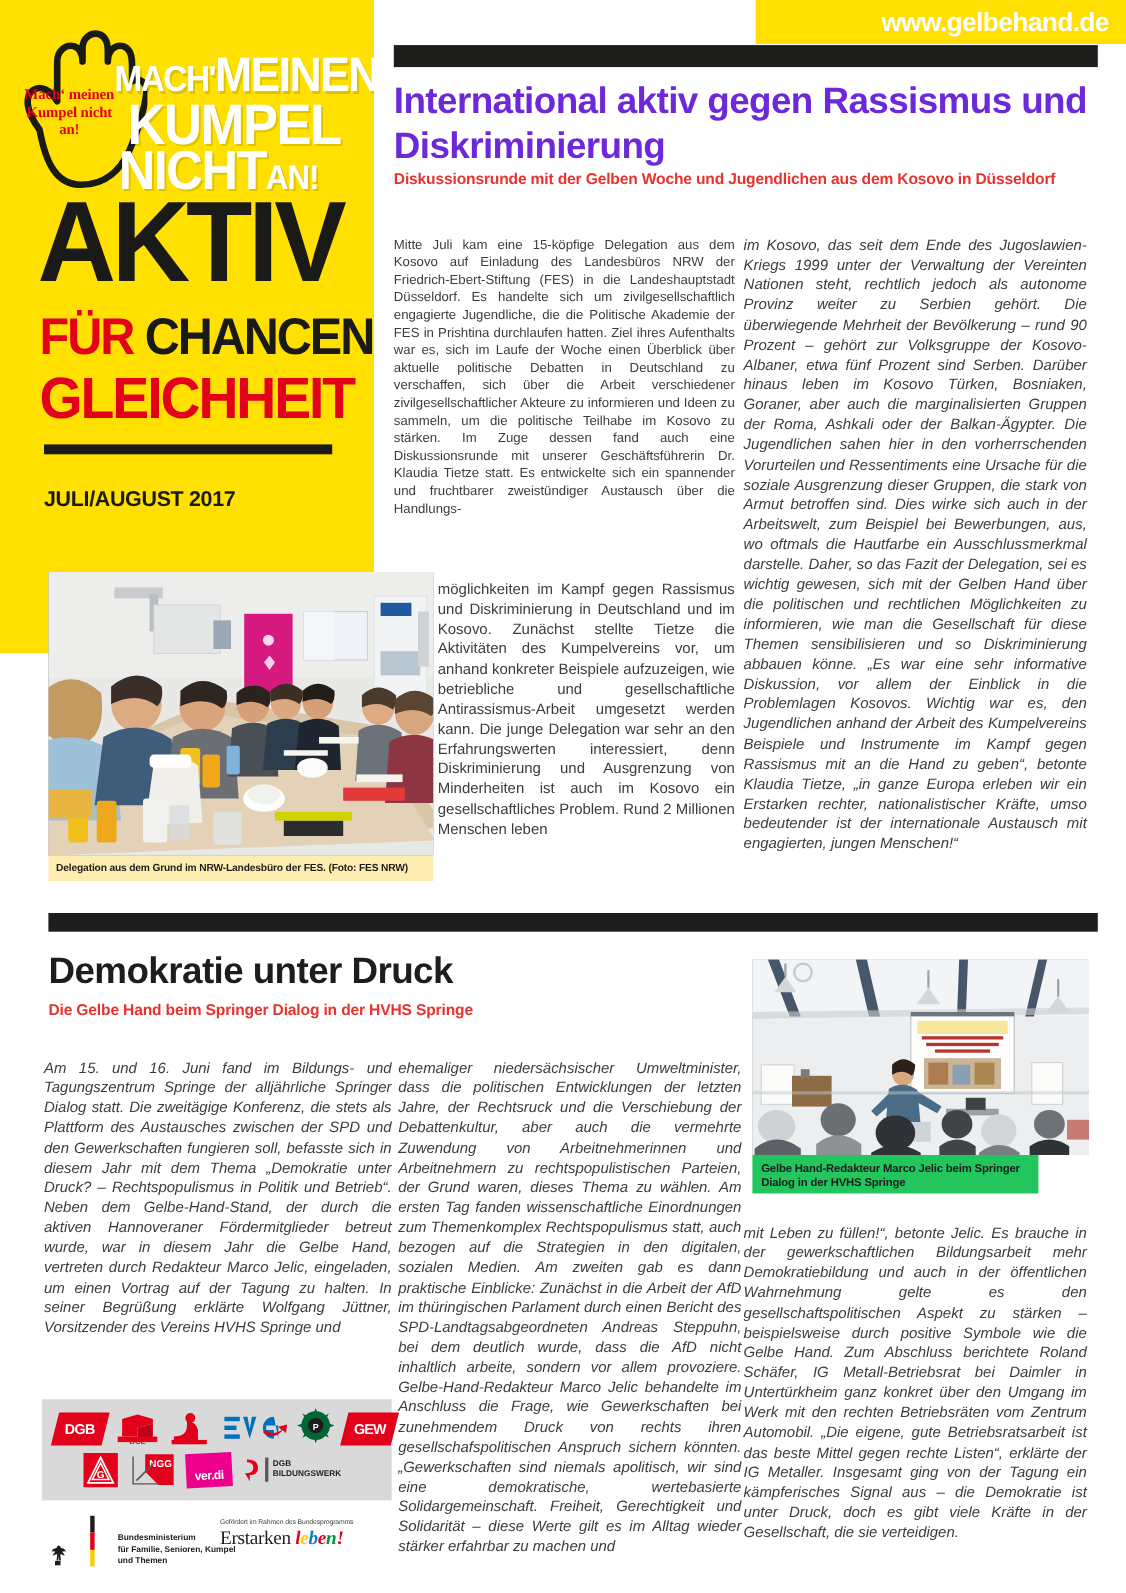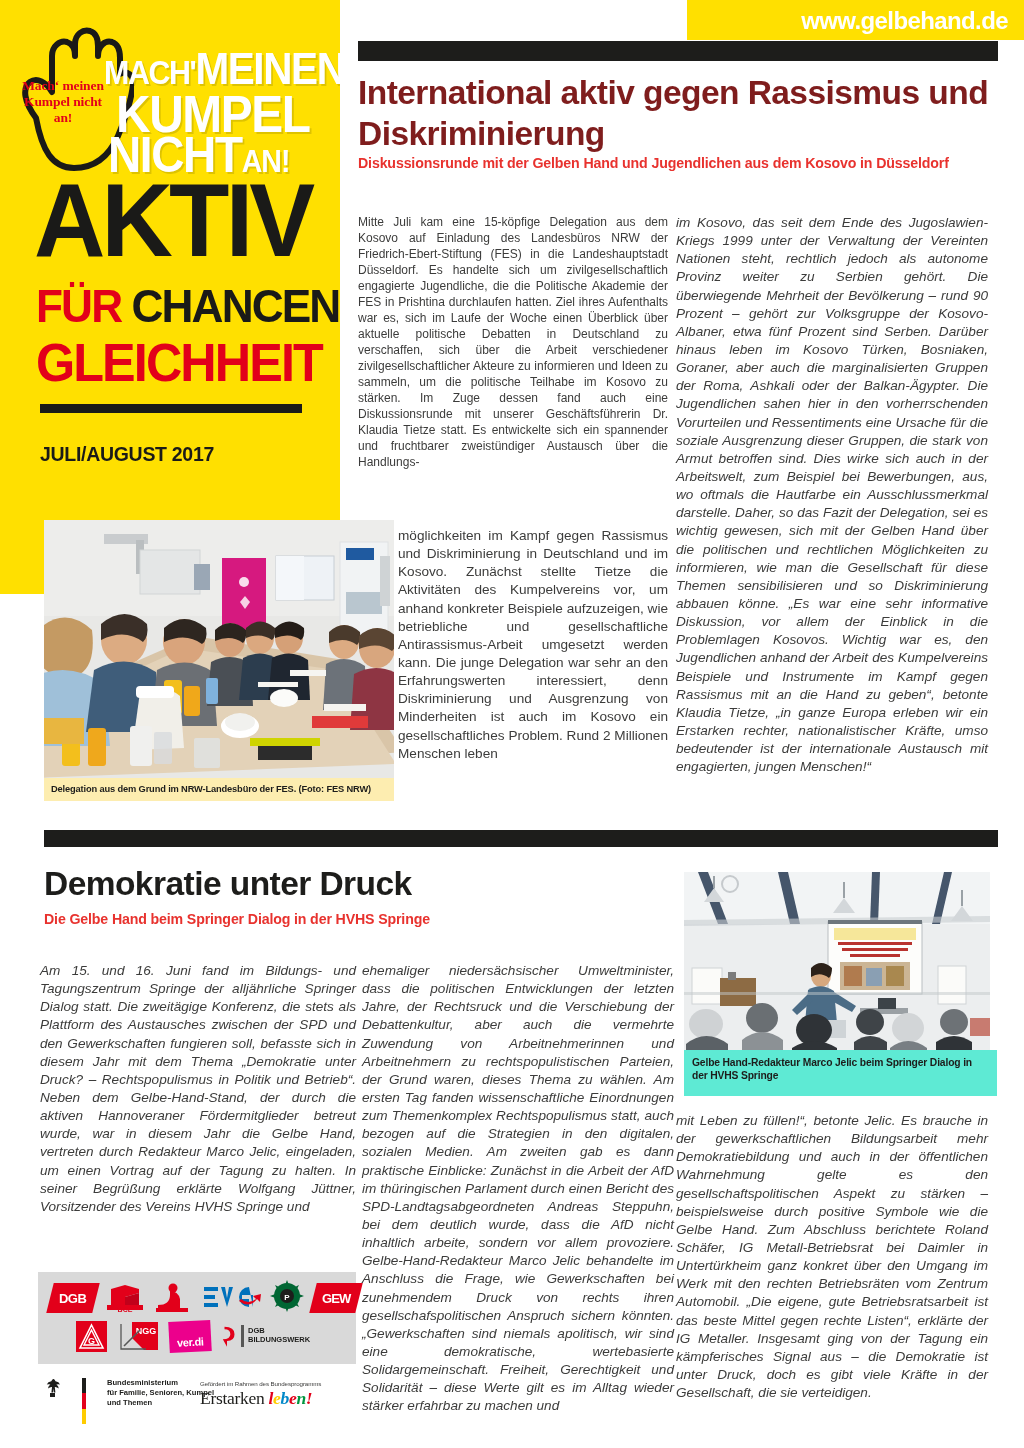--- a/index.html
+++ b/index.html
@@ -132,21 +132,21 @@
     left: 358px; top: 41px;
     width: 640px; height: 20px;
     background: #1d1d1b;
   }
   .a1-title {
     position: absolute;
     left: 358px; top: 72px;
     width: 640px;
     font-size: 33.5px;
     font-weight: bold;
-    color: #7f1d1d;
+    color: #6d28d9;
     line-height: 1.23;
     letter-spacing: -0.55px;
   }
   .a1-sub {
     position: absolute;
     left: 358px; top: 153px;
     width: 640px;
     font-size: 14.2px;
     font-weight: bold;
     color: #e8322e;
@@ -240,23 +240,23 @@
   .photo2 {
     position: absolute;
     left: 684px; top: 872px;
     width: 306px; height: 178px;
     overflow: hidden;
     background: #b8bcbf;
   }
   .photo2-cap {
     position: absolute;
     left: 684px; top: 1050px;
-    width: 313px;
-    background: #5eead4;
-    padding: 6px 8px 13px 8px;
+    width: 260px;
+    background: #22c55e;
+    padding: 6px 8px 2px 8px;
     font-size: 10.3px;
     font-weight: bold;
     color: #1d1d1b;
     letter-spacing: -0.15px;
     line-height: 1.3;
   }
 
   
   .logostrip {
     position: absolute;
@@ -302,21 +302,21 @@
   .lg-dgbbw { display: flex; align-items: center; gap: 4px; }
   .lg-dgbbw .bar { width: 3px; height: 22px; background: #575756; }
   .lg-dgbbw .txt { font-size: 7.5px; font-weight: bold; color: #1d1d1b; line-height: 1.18; }
 
   
   .footer-logos {
     position: absolute;
     left: 44px; top: 1378px;
     width: 330px; height: 54px;
   }
-  .bmfsfj { position: absolute; left: 0; top: 0; display: flex; gap: 21px; align-items: flex-start; }
+  .bmfsfj { position: absolute; left: 0; top: 0; display: flex; gap: 21px; align-items: flex-end; }
   .bmfsfj-eagle { width: 17px; height: 20px; }
   .bmfsfj-flag { width: 4px; height: 46px; display: flex; flex-direction: column; }
   .bmfsfj-flag i { display: block; flex: 1; }
   .bmfsfj-txt { font-size: 7.6px; font-weight: bold; color: #1d1d1b; line-height: 1.34; }
   .demo-leben { position: absolute; left: 156px; top: 2px; }
   .demo-leben .sm { font-size: 6.2px; color: #3c3c3b; letter-spacing: -0.1px; }
   .demo-leben .big {
     font-family: "Liberation Serif", serif;
     font-size: 17.5px; color: #1d1d1b; letter-spacing: -0.3px;
     margin-top: 1px;
@@ -359,21 +359,21 @@
     <div class="mh-rule"></div>
     <div class="mh-date">JULI/AUGUST 2017</div>
   </div>
 
   <div class="url-bar">
     <div class="url-text">www.gelbehand.de</div>
   </div>
 
   <div class="a1-rule"></div>
   <div class="a1-title">International aktiv gegen  Rassismus und Diskriminierung</div>
-  <div class="a1-sub">Diskussionsrunde mit der Gelben Hand und Jugendlichen aus dem Kosovo in Düsseldorf</div>
+  <div class="a1-sub">Diskussionsrunde mit der Gelben Woche und Jugendlichen aus dem Kosovo in Düsseldorf</div>
 
   <div class="a1-c1-top">Mitte Juli kam eine 15-köpfige Delegation aus dem Kosovo auf Einladung des Landesbüros NRW der Friedrich-Ebert-Stiftung (FES) in die Landeshauptstadt Düsseldorf. Es handelte sich um zivilgesellschaftlich engagierte Jugendliche, die die Politische Akademie der FES in Prishtina durchlaufen hatten. Ziel ihres Aufenthalts war es, sich im Laufe der Woche einen Überblick über aktuelle politische Debatten in Deutschland zu verschaffen, sich über die Arbeit verschiedener zivilgesellschaftlicher Akteure zu informieren und Ideen zu sammeln, um die politische Teilhabe im Kosovo zu stärken. Im Zuge dessen fand auch eine Diskussionsrunde mit unserer Geschäftsführerin Dr. Klaudia Tietze statt. Es entwickelte sich ein spannender und fruchtbarer zweistündiger Austausch über die Handlungs-</div>
   <div class="a1-c1-narrow">möglichkeiten im Kampf gegen Rassismus und Diskriminierung in Deutschland und im Kosovo. Zunächst stellte Tietze die Aktivitäten des Kumpelvereins vor, um anhand konkreter Beispiele aufzuzeigen, wie betriebliche und gesellschaftliche Antirassismus-Arbeit umgesetzt werden kann. Die junge Delegation war sehr an den Erfahrungswerten interessiert, denn Diskriminierung und Ausgrenzung von Minderheiten ist auch im Kosovo ein gesellschaftliches Problem. Rund 2 Millionen Menschen leben</div>
   <div class="col" id="a1-c2">im Kosovo, das seit dem Ende des Jugoslawien-Kriegs 1999 unter der Verwaltung der Vereinten Nationen steht, rechtlich jedoch als autonome Provinz weiter zu Serbien gehört. Die überwiegende Mehrheit der Bevölkerung – rund 90 Prozent – gehört zur Volksgruppe der Kosovo-Albaner, etwa fünf Prozent sind Serben. Darüber hinaus leben im Kosovo Türken, Bosniaken, Goraner, aber auch die marginalisierten Gruppen der Roma, Ashkali oder der Balkan-Ägypter. Die Jugendlichen sahen hier in den vorherrschenden Vorurteilen und Ressentiments eine Ursache für die soziale Ausgrenzung dieser Gruppen, die stark von Armut betroffen sind. Dies wirke sich auch in der Arbeitswelt, zum Beispiel bei Bewerbungen, aus, wo oftmals die Hautfarbe ein Ausschlussmerkmal darstelle. Daher, so das Fazit der Delegation, sei es wichtig gewesen, sich mit der Gelben Hand über die politischen und rechtlichen Möglichkeiten zu informieren, wie man die Gesellschaft für diese Themen sensibilisieren und so Diskriminierung abbauen könne. „Es war eine sehr informative Diskussion, vor allem der Einblick in die Problemlagen Kosovos. Wichtig war es, den Jugendlichen anhand der Arbeit des Kumpelvereins Beispiele und Instrumente im Kampf gegen Rassismus mit an die Hand zu geben“, betonte Klaudia Tietze, „in ganze Europa erleben wir ein Erstarken rechter, nationalistischer Kräfte, umso bedeutender ist der internationale Austausch mit engagierten, jungen Menschen!“</div>
 
   <div class="photo1">
     <svg viewBox="0 0 350 258" width="350" height="258" preserveAspectRatio="none">
       <rect width="350" height="258" fill="#e8e8e6"></rect>
       <rect x="0" y="0" width="350" height="96" fill="#ededeb"></rect>
       <rect x="60" y="14" width="44" height="10" fill="#c9ccce"></rect>

